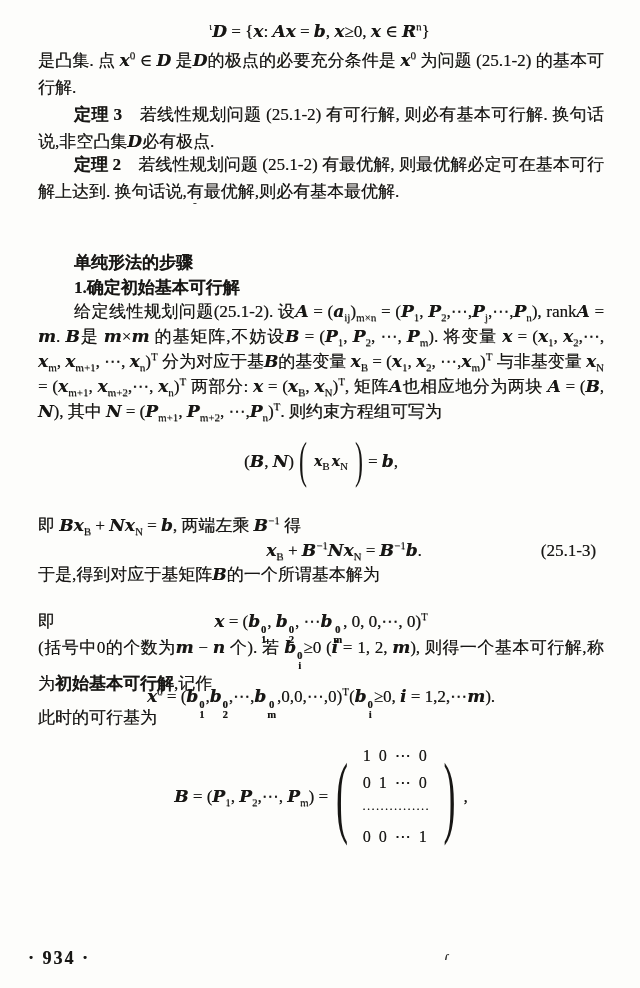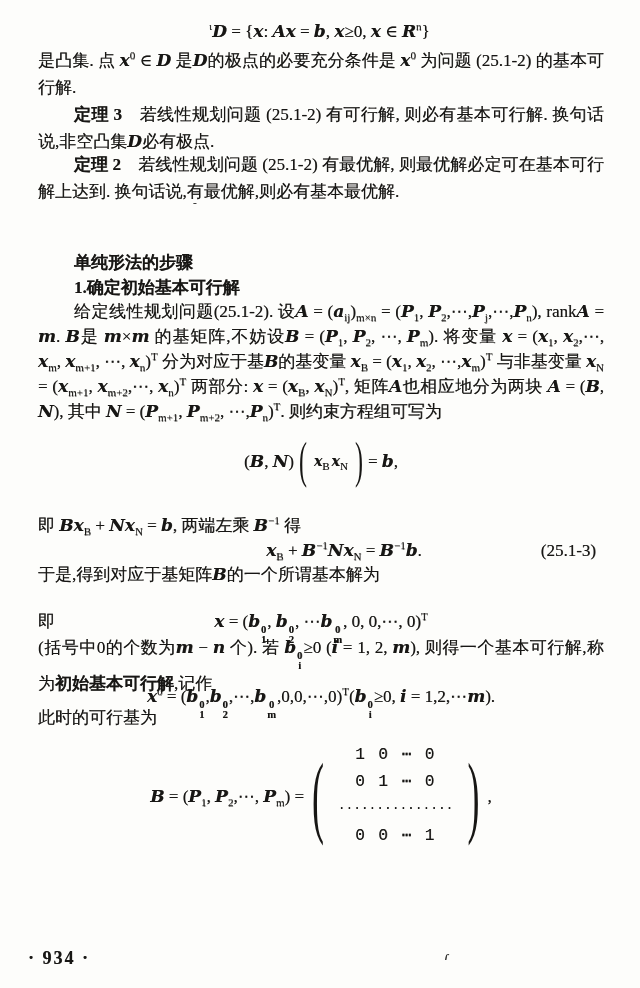--- a/index.html
+++ b/index.html
@@ -24,21 +24,21 @@
   .eqrow{display:inline-flex;align-items:center;gap:5px;}
   .bigp{display:inline-block;font-size:24px;transform:scaleY(2.1);transform-origin:center;
         font-weight:normal;text-shadow:none;}
   .vstack{display:inline-flex;flex-direction:row;align-items:flex-start;font-size:14px;
           line-height:21px;gap:2px;padding:0 2px;}
   .eqnum{position:absolute;right:8px;top:0;}
   .eq3body{padding-left:46px;}
   .matwrap{display:inline-flex;align-items:center;gap:8px;}
   .matp{display:inline-block;font-size:36px;transform:scaleY(2.55);transform-origin:center;
         font-weight:normal;text-shadow:none;}
-  .mat{display:inline-flex;flex-direction:column;padding:0 6px;font-family:Liberation Mono, monospace;}
+  .mat{display:inline-flex;flex-direction:column;padding:0 6px;}
   .matrow{text-align:center;line-height:27px;font-size:16px;letter-spacing:2px;}
   .matdots{font-size:12px;letter-spacing:0.5px;line-height:27px;}
   .ie-left{position:absolute;left:0;top:0;}
   .footer{position:absolute;left:28px;top:948px;font-size:18px;font-weight:bold;letter-spacing:2px;}
   .artifact{position:absolute;font-size:11px;color:#2a2a28;}
   .a-top{left:209px;top:20px;}
   .a-dash{left:193px;top:196px;}
   .a-bot{left:444px;top:948px;font-style:italic;font-size:13px;}
 </style>
 </head>

